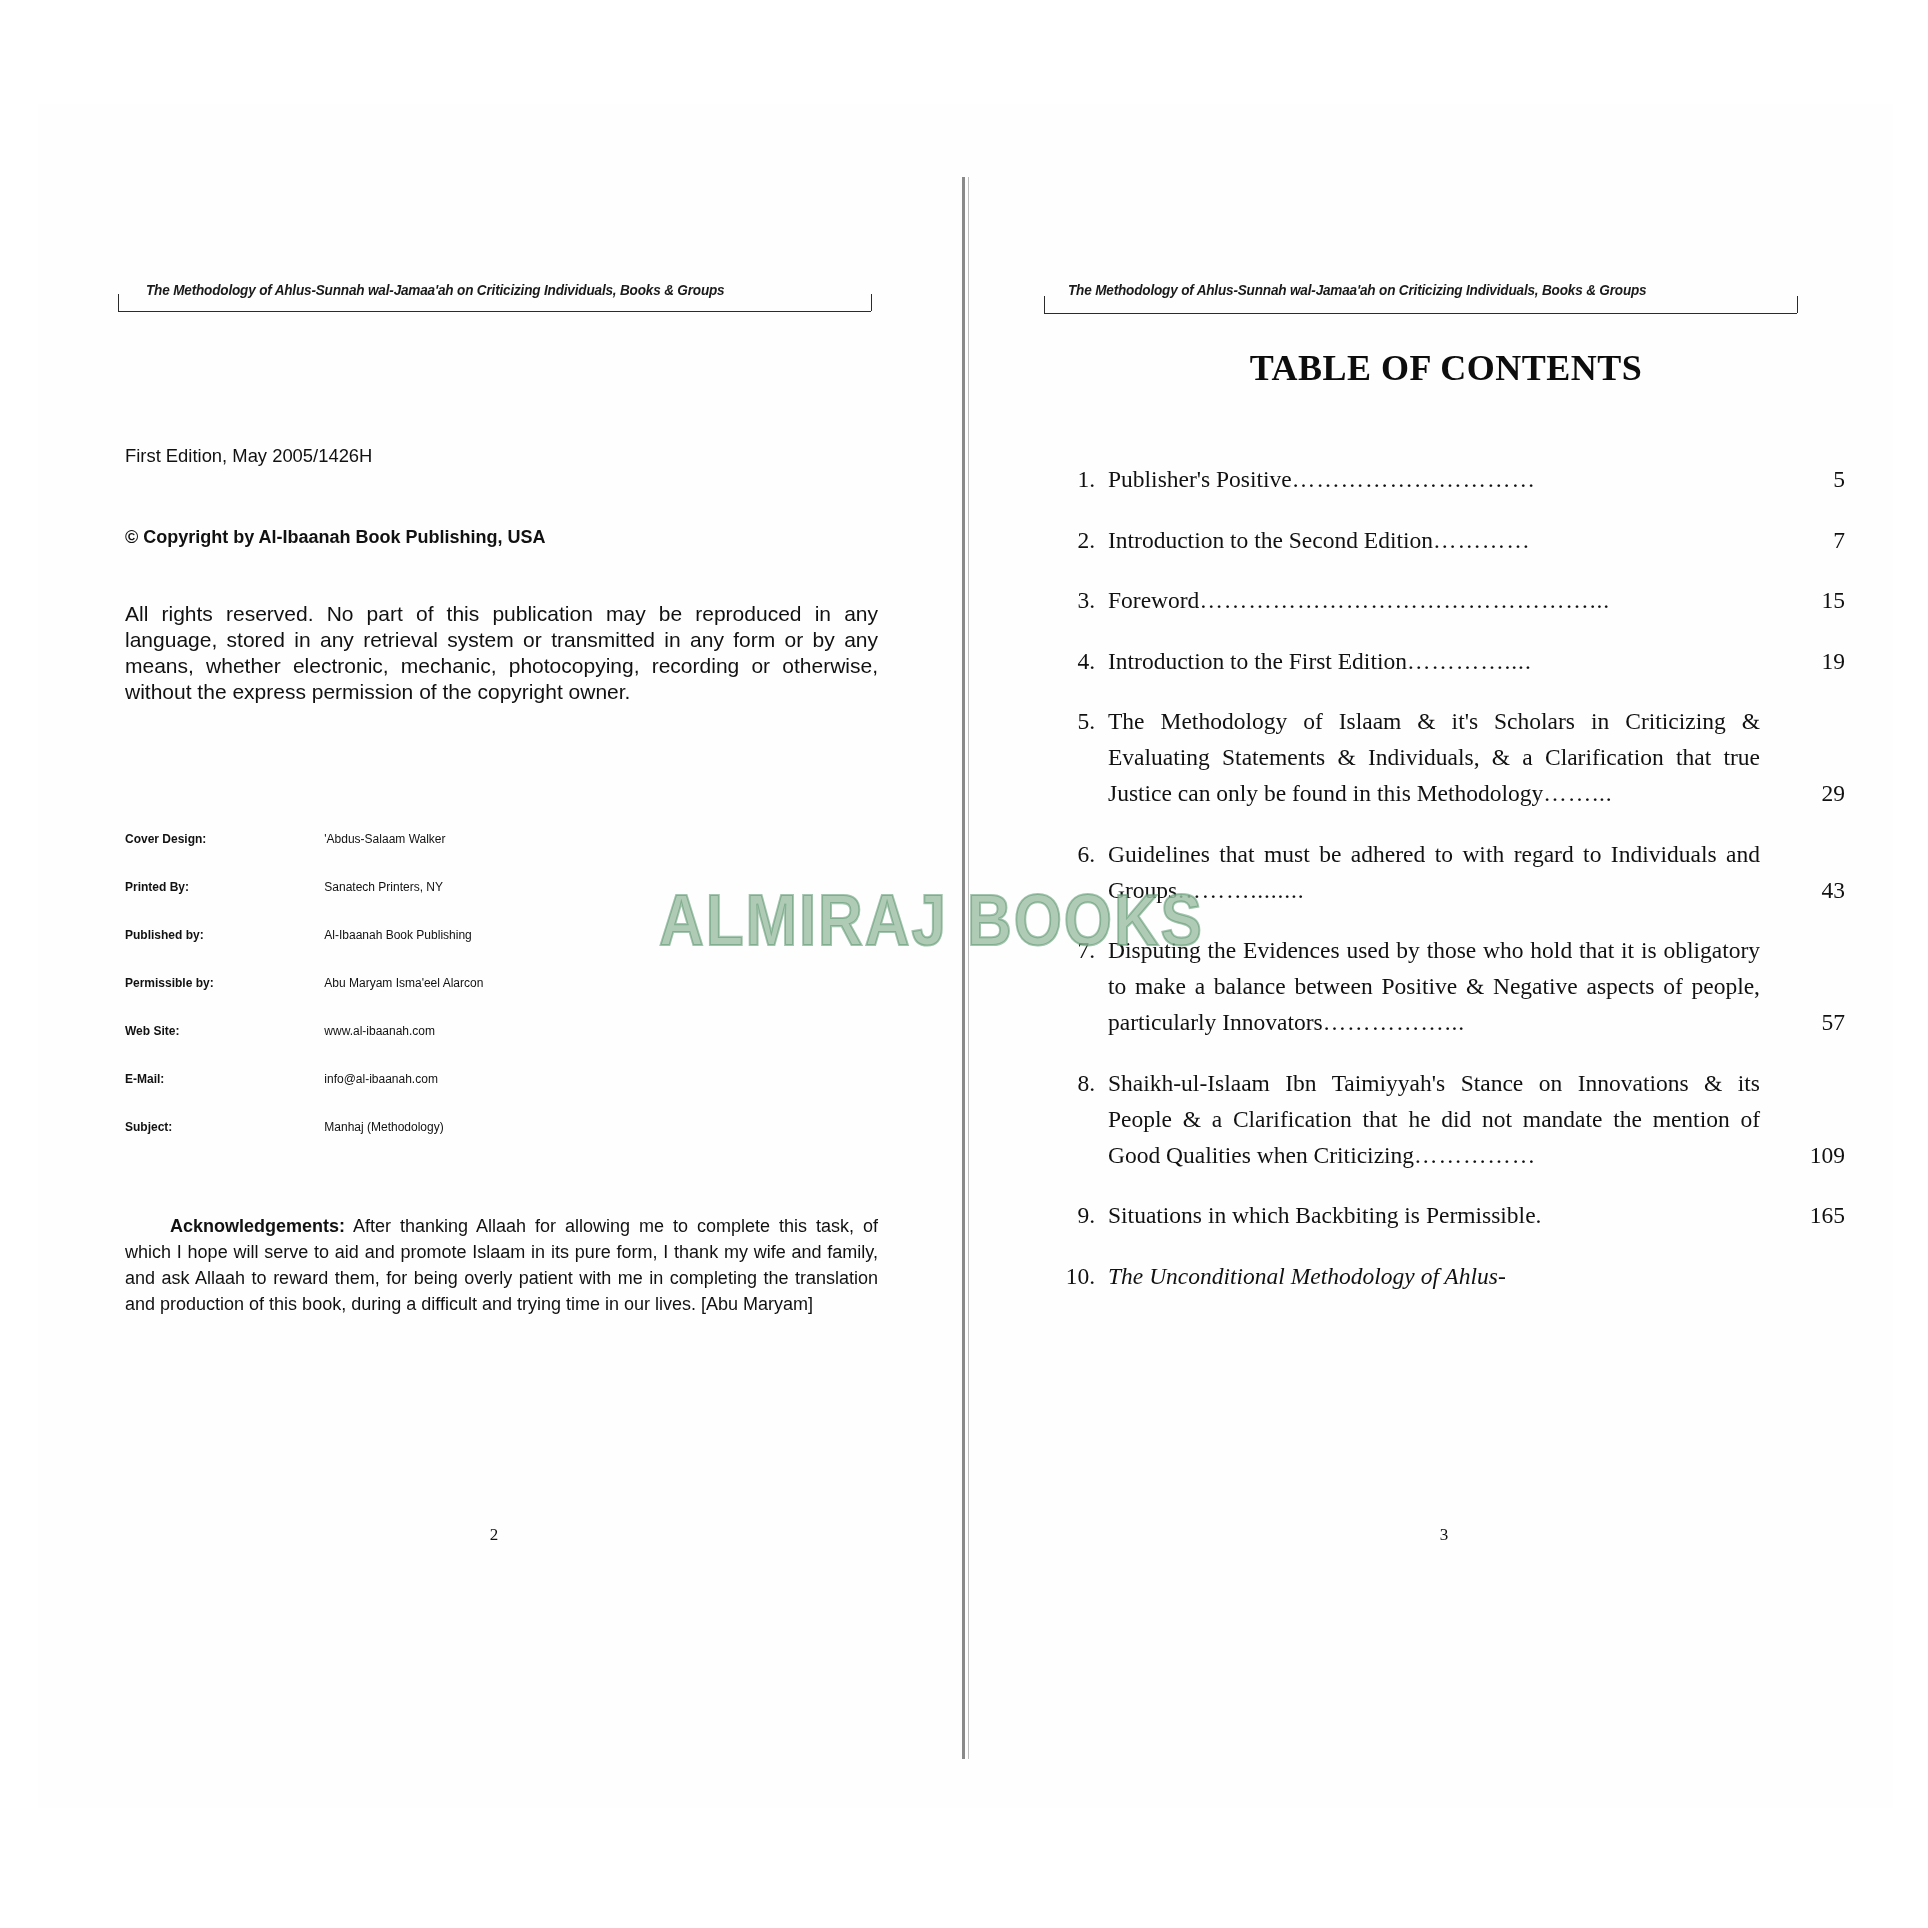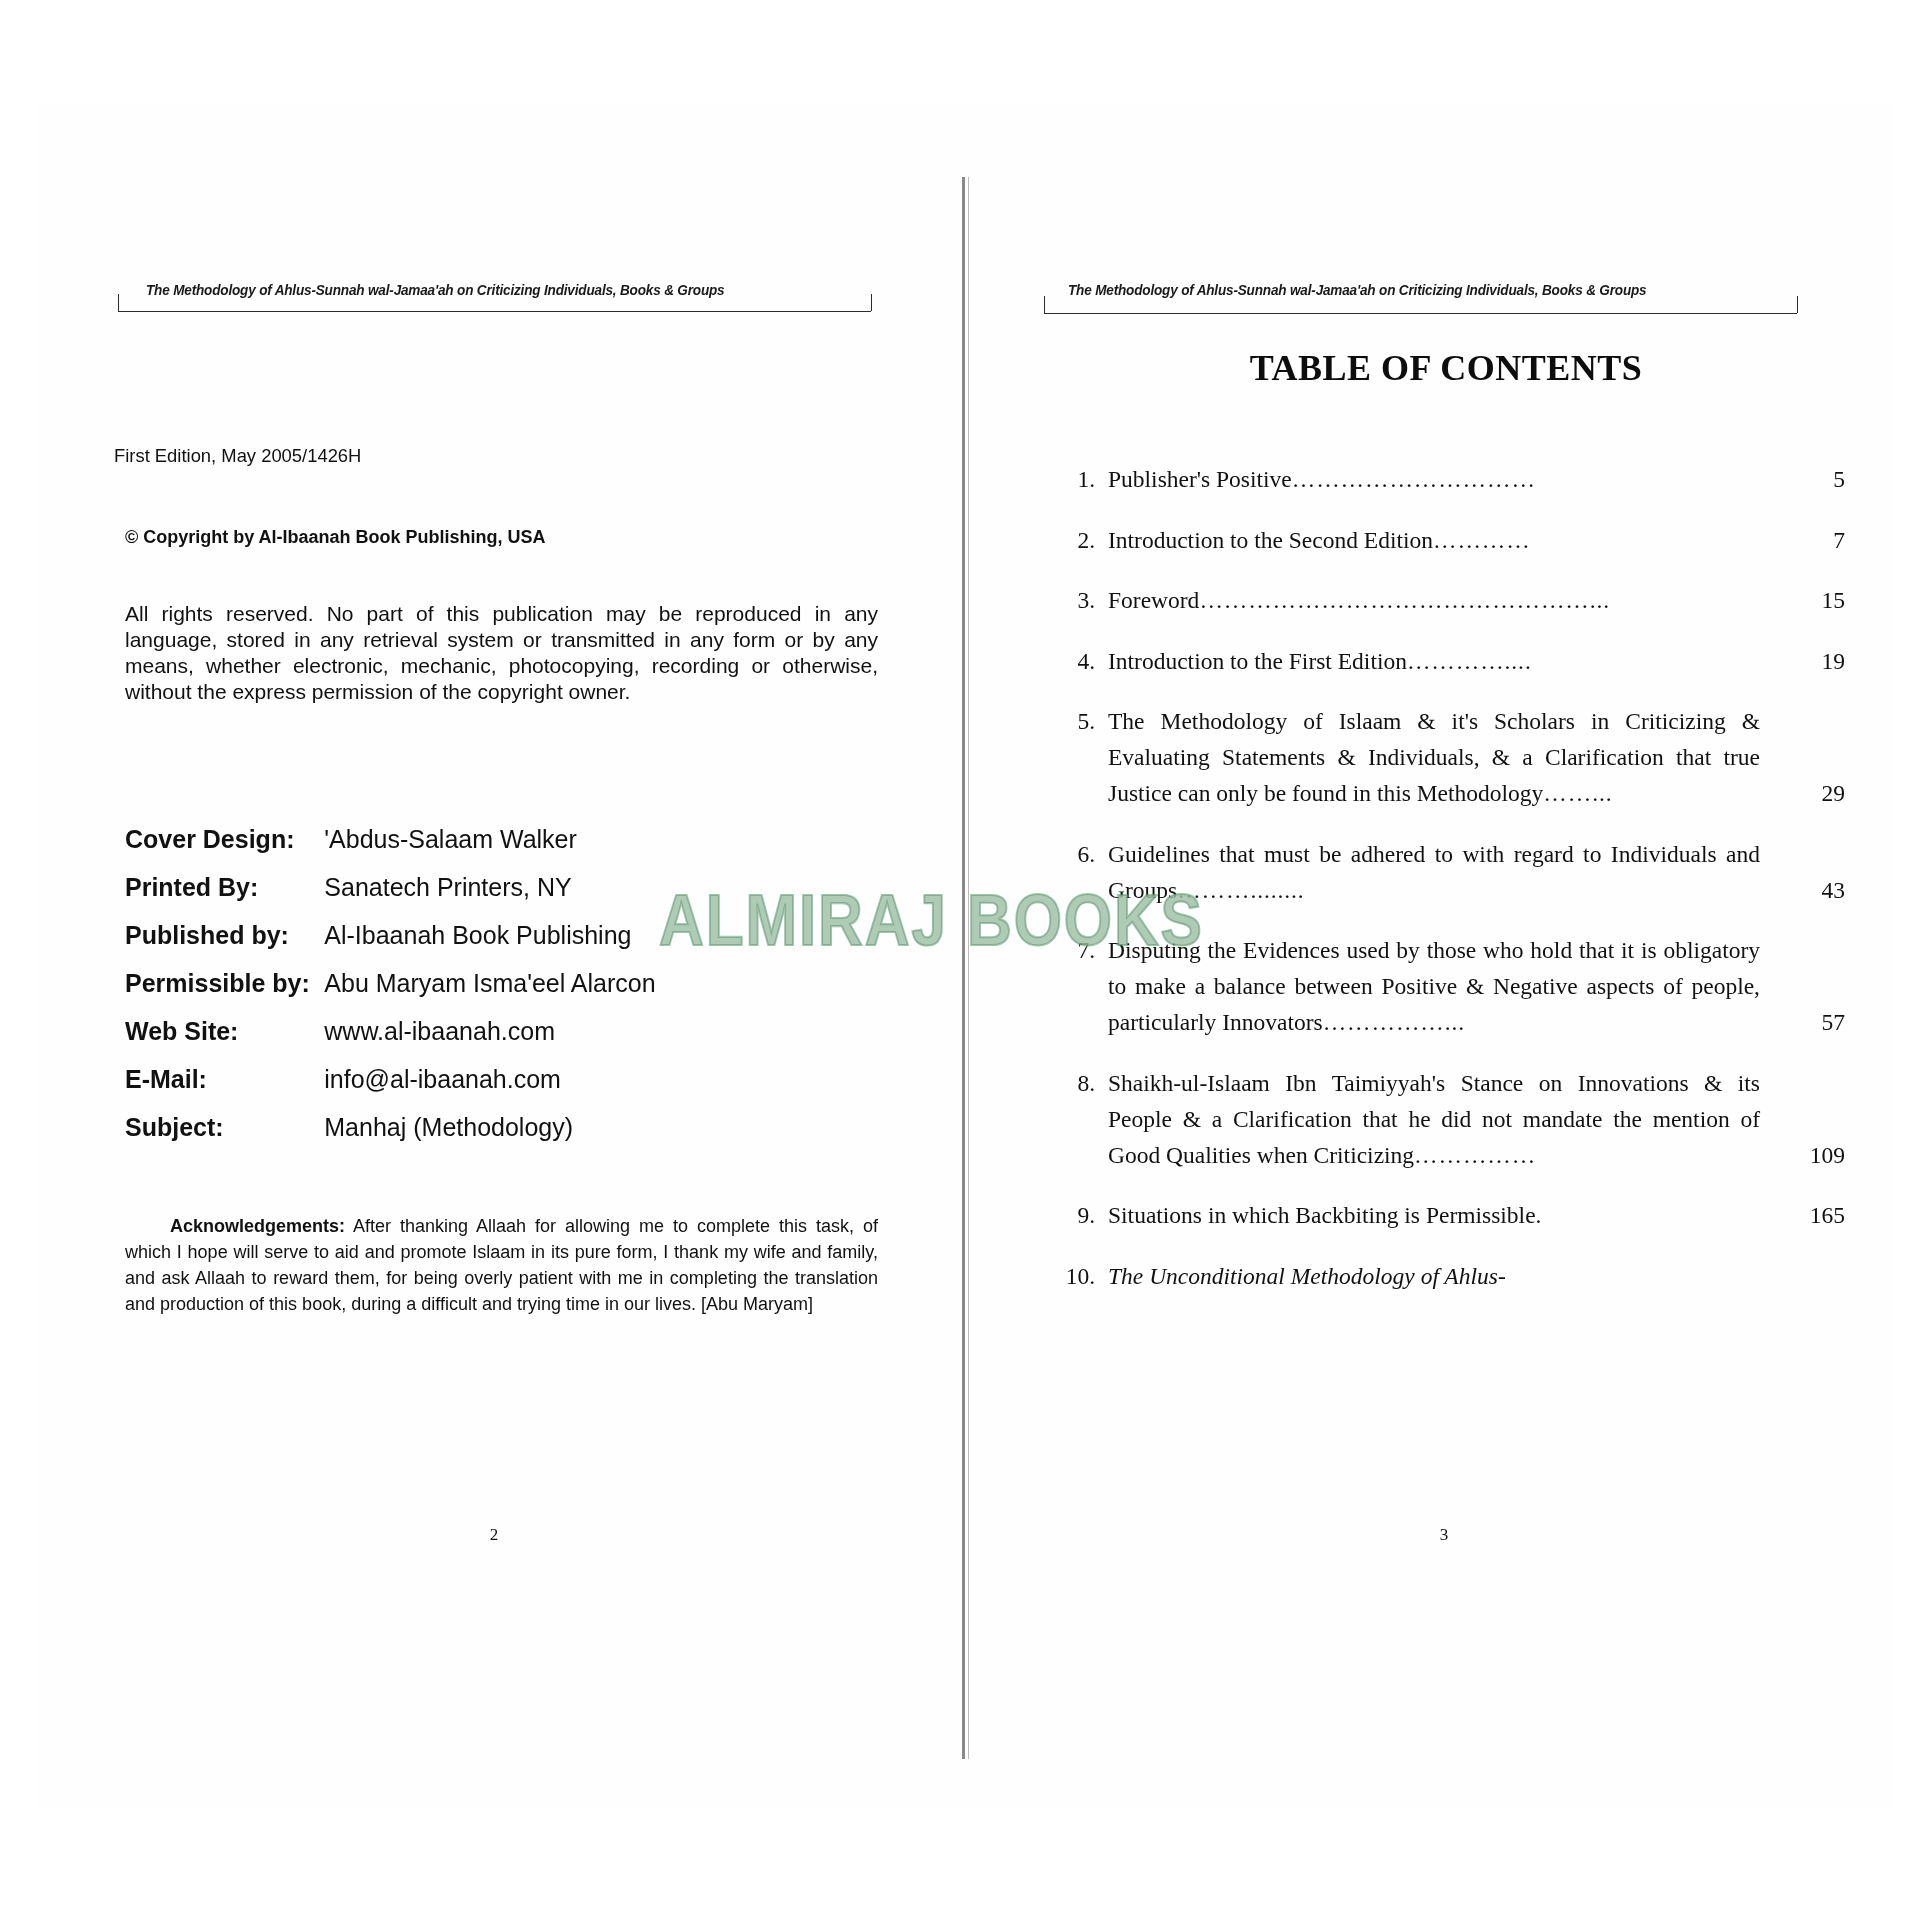--- a/index.html
+++ b/index.html
@@ -84,21 +84,21 @@
 
   
   .lp-text {
     position: absolute;
     font-family: "Liberation Sans", sans-serif;
     font-size: 18px;
     line-height: 25.4px;
     color: #111;
   }
   .lp-edition {
-    left: 114px;
+    left: 125px;
     top: 443px;
     font-size: 18.4px;
   }
   .lp-copyright {
     left: 125px;
     top: 525px;
     font-size: 18px;
     font-weight: bold;
   }
   .lp-rights {
@@ -113,21 +113,21 @@
   .cred-table {
     position: absolute;
     left: 125px;
     top: 829px;
     width: 772px;
     border-collapse: collapse;
   }
   .cred-table td {
     padding: 0 0 27px 0;
     vertical-align: top;
-    font-size: 25px;
+    font-size: 12px;
     line-height: 21px;
   }
   .cred-label {
     font-weight: bold;
     white-space: nowrap;
     padding-right: 11.3px !important;
     width: 188px;
   }
   .cred-value { font-weight: normal; }
 

